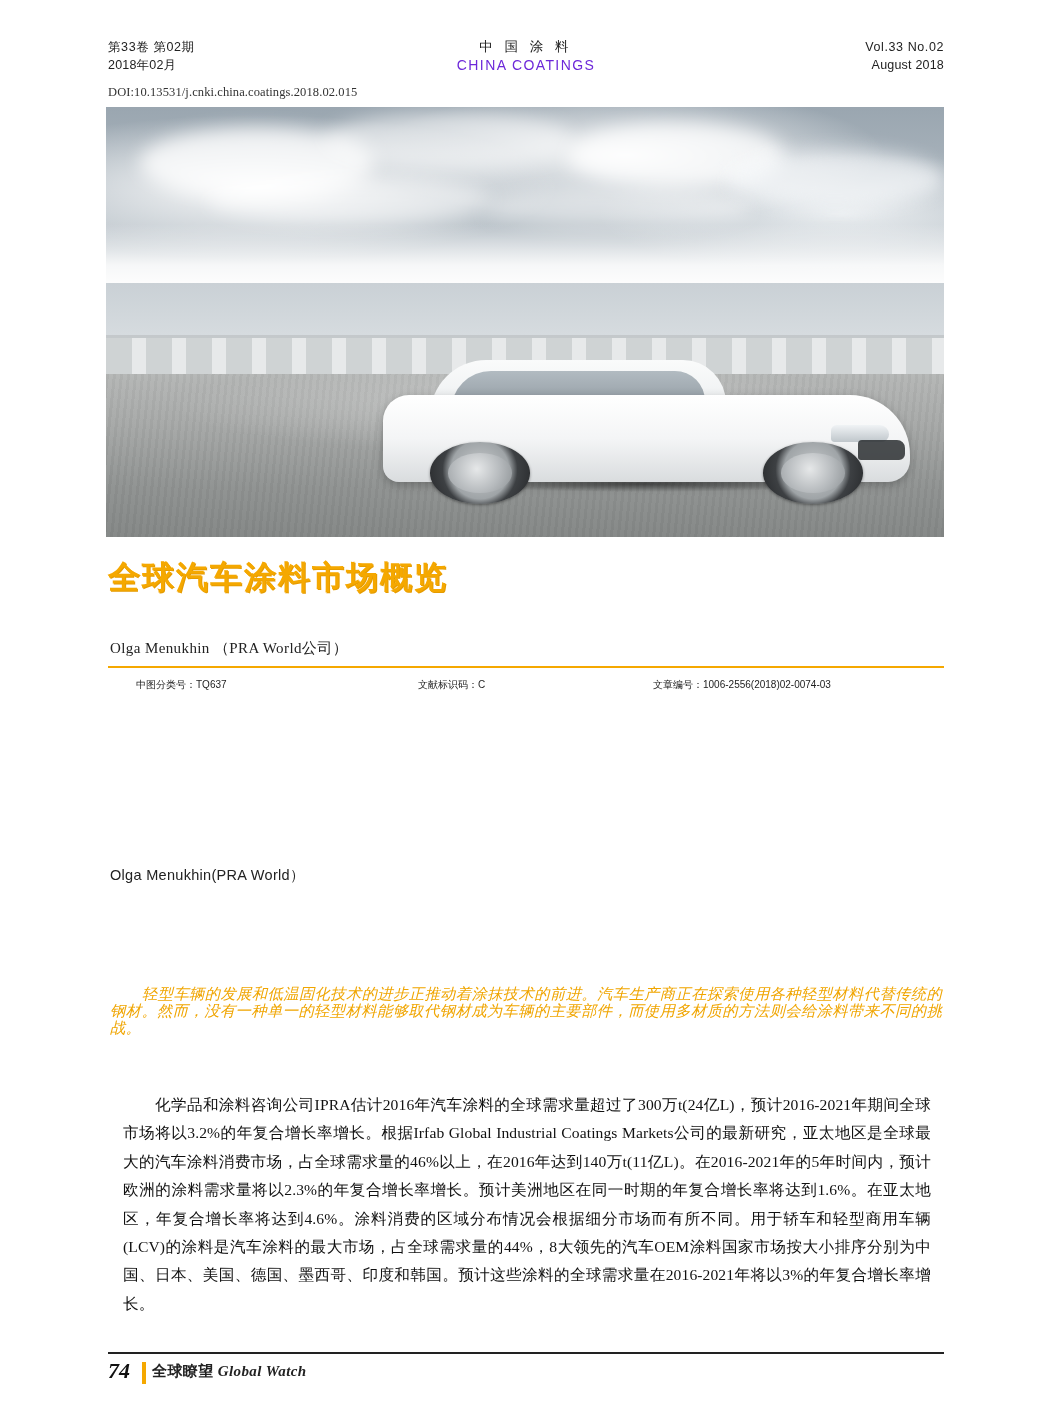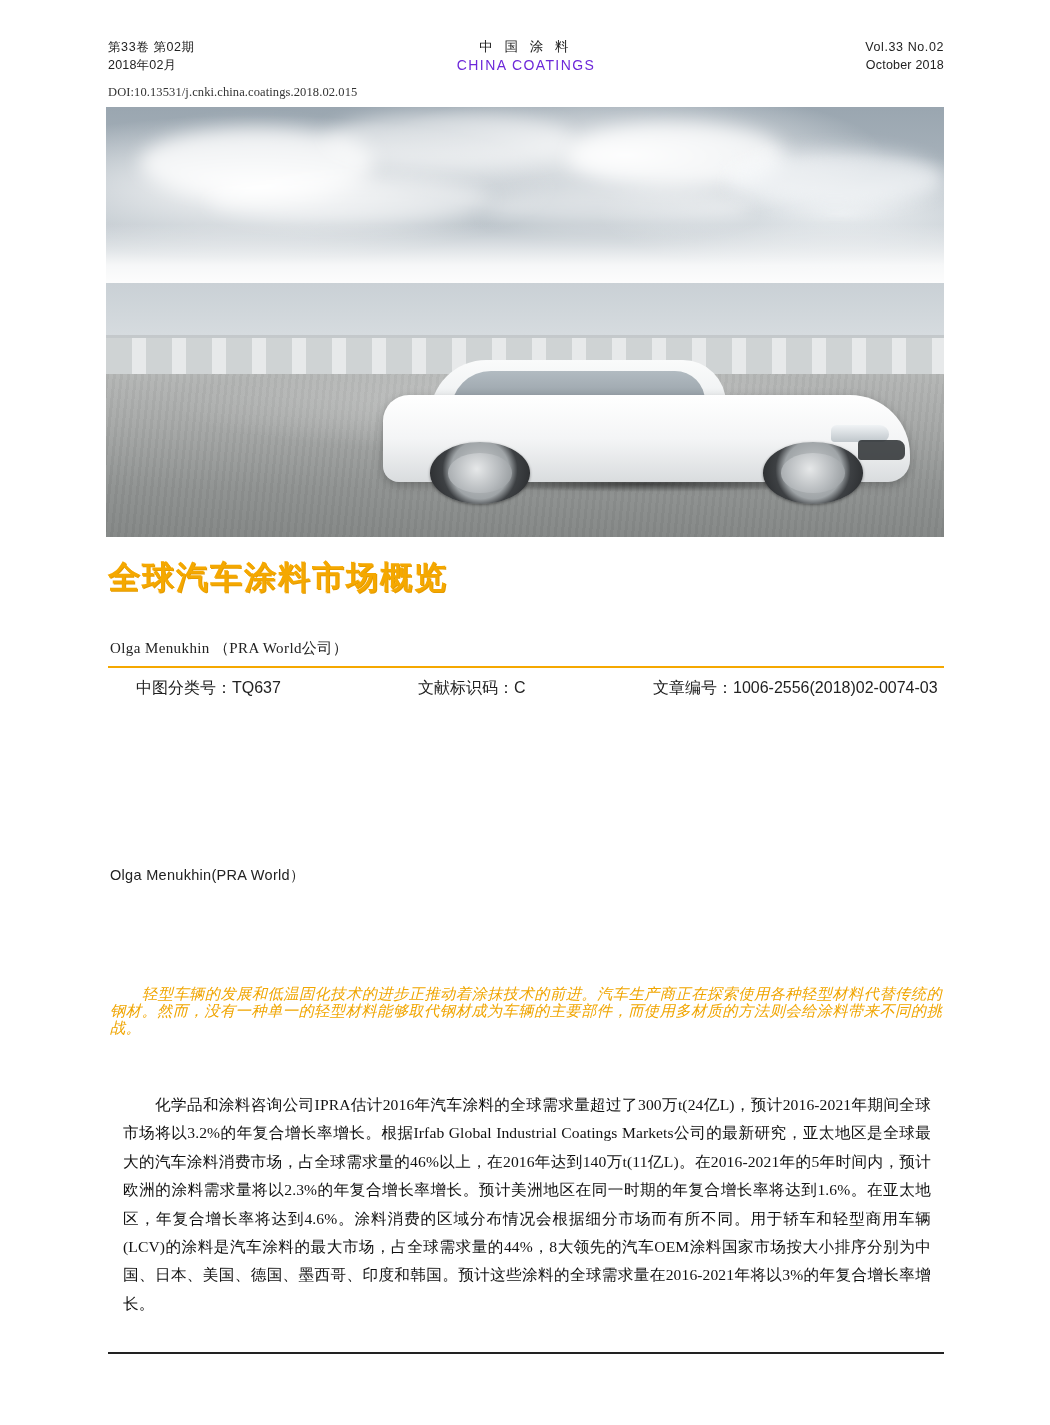--- a/index.html
+++ b/index.html
@@ -243,21 +243,21 @@
     height: 2px;
     background: #F5A800;
   }
   .meta-row {
     position: absolute;
     left: 108px;
     top: 678px;
     width: 836px;
     height: 22px;
     font-family: "Liberation Sans", sans-serif;
-    font-size: 16px;
+    font-size: 10px;
     color: #222;
   }
   .meta-1 { position: absolute; left: 28px; top: 0; }
   .meta-2 { position: absolute; left: 310px; top: 0; }
   .meta-3 { position: absolute; left: 545px; top: 0; }
 
   
   .en-title {
     position: absolute;
     left: 108px;
@@ -366,21 +366,21 @@
     <div class="hdr-left">
       <div class="l1">第33卷  第02期</div>
       <div class="l2">2018年02月</div>
     </div>
     <div class="hdr-center">
       <div class="cn">中 国 涂 料</div>
       <div class="en">CHINA COATINGS</div>
     </div>
     <div class="hdr-right">
       <div class="l1">Vol.33  No.02</div>
-      <div class="l2">October  2018</div>
+      <div class="l2">August  2018</div>
     </div>
   </div>
 
   <div class="doi">DOI:10.13531/j.cnki.china.coatings.2018.02.015</div>
 
   <div class="hero">
     <div class="sky">
       <div class="cloud c1"></div>
       <div class="cloud c2"></div>
       <div class="cloud c3"></div>
@@ -415,14 +415,22 @@
 
   <div class="en-author">Olga Menukhin(PRA World）</div>
 
   <div class="abstract">轻型车辆的发展和低温固化技术的进步正推动着涂抹技术的前进。汽车生产商正在探索使用各种轻型材料代替传统的钢材。然而，没有一种单一的轻型材料能够取代钢材成为车辆的主要部件，而使用多材质的方法则会给涂料带来不同的挑战。</div>
 
   <div class="body-text">
     <p>化学品和涂料咨询公司IPRA估计2016年汽车涂料的全球需求量超过了300万t(24亿L)，预计2016-2021年期间全球市场将以3.2%的年复合增长率增长。根据Irfab Global Industrial Coatings Markets公司的最新研究，亚太地区是全球最大的汽车涂料消费市场，占全球需求量的46%以上，在2016年达到140万t(11亿L)。在2016-2021年的5年时间内，预计欧洲的涂料需求量将以2.3%的年复合增长率增长。预计美洲地区在同一时期的年复合增长率将达到1.6%。在亚太地区，年复合增长率将达到4.6%。涂料消费的区域分布情况会根据细分市场而有所不同。用于轿车和轻型商用车辆(LCV)的涂料是汽车涂料的最大市场，占全球需求量的44%，8大领先的汽车OEM涂料国家市场按大小排序分别为中国、日本、美国、德国、墨西哥、印度和韩国。预计这些涂料的全球需求量在2016-2021年将以3%的年复合增长率增长。</p>
   </div>
 
   <div class="footer-rule"></div>
+  <div class="footer">
+    <span class="pagenum">74</span>
+    <span class="foot-bar"></span>
+    <span class="foot-label">
+      <span>全球瞭望</span>
+      <span class="en">Global Watch</span>
+    </span>
+  </div>
 
 </div>
 
 </body></html>

